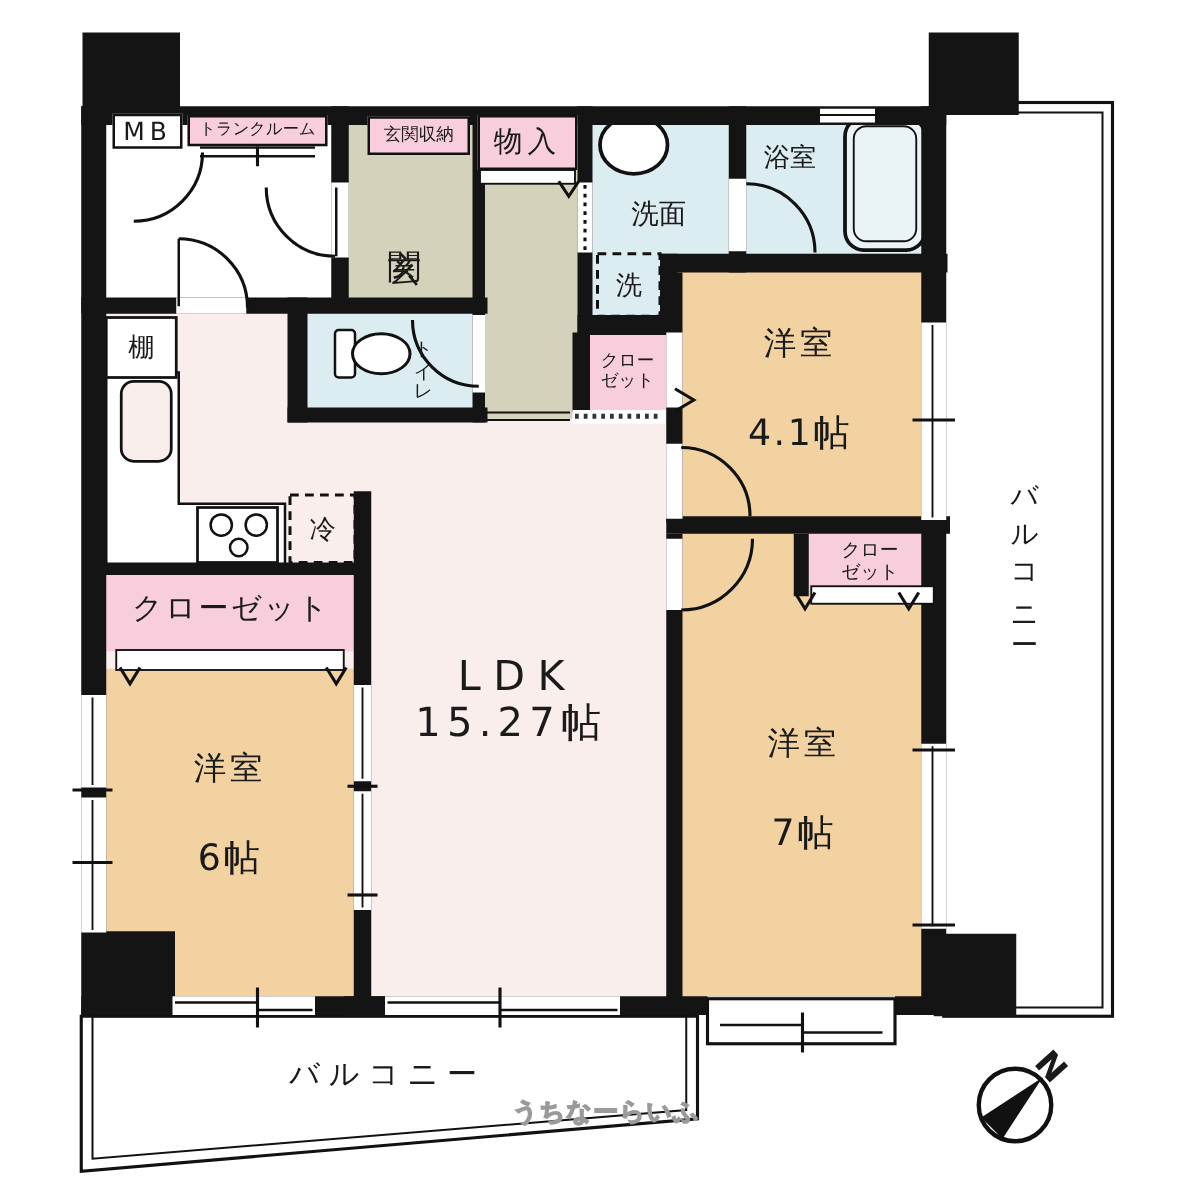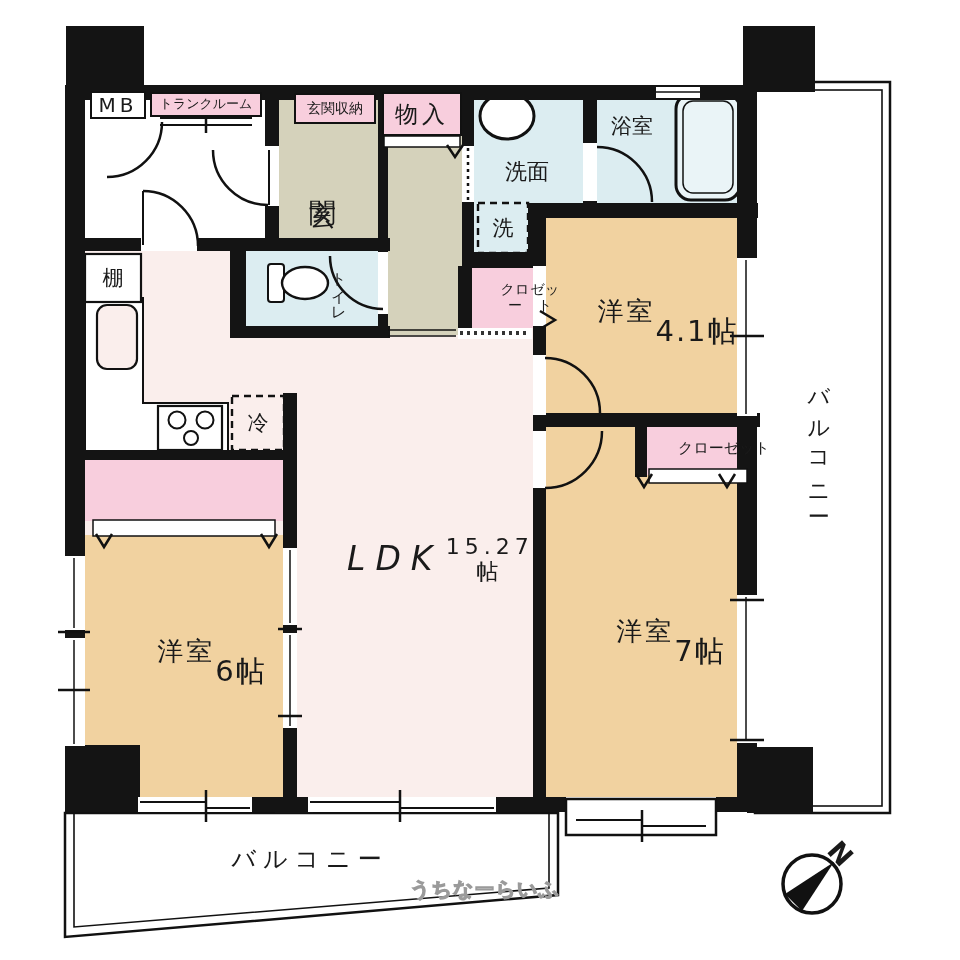--- a/index.html
+++ b/index.html
@@ -3,21 +3,21 @@
 <meta charset="utf-8">
 <style>
   html,body{margin:0;padding:0;background:#ffffff;}
   .plan{position:relative;width:960px;height:960px;background:#ffffff;overflow:hidden;
         font-family:"DejaVu Sans",sans-serif;color:#111;}
   .plan svg{position:absolute;left:0;top:0;}
   .lbl{position:absolute;display:flex;align-items:center;justify-content:center;
        text-align:center;white-space:nowrap;color:#1a1a1a;line-height:1.15;}
   .pinkbox{background:var(--c-closet-pink);border:2.5px solid #111;box-sizing:border-box;}
   .vert{writing-mode:vertical-rl;text-orientation:upright;}
-  .twoline{white-space:normal;flex-direction:row;padding-left:28px;}
+  .twoline{white-space:normal;flex-direction:column;}
   .roomname{font-size:26px;letter-spacing:3px;}
   .roomsize{font-size:29px;letter-spacing:2px;margin-top:39px;}
   .watermark{font-size:20px;font-weight:bold;color:#ffffff;
              -webkit-text-stroke:1.2px #9a9a9a;letter-spacing:1px;}
   .north{font-size:27px;font-weight:bold;transform:rotate(48deg);}
 </style>
 </head>
 <body>
 
 <div class="plan">
@@ -213,39 +213,40 @@
   <div class="lbl twoline" style="left:472px;top:270px;width:60px;height:54px;font-size:14px;">
     <span>クロー</span>
     <span>ゼット</span>
   </div>
 
   <div class="lbl twoline" style="left:649px;top:428px;width:94px;height:42px;font-size:15px;">
     <span>クロー</span>
     <span>ゼット</span>
   </div>
 
+  <div class="lbl" style="left:85px;top:460px;width:200px;height:54px;font-size:24px;letter-spacing:2px;">クローゼット</div>
 
   <div class="lbl twoline" style="left:550px;top:266px;width:180px;height:92px;">
     <span class="roomname">洋室</span>
     <span class="roomsize">4.1帖</span>
   </div>
 
   <div class="lbl twoline" style="left:553px;top:586px;width:180px;height:92px;">
     <span class="roomname">洋室</span>
     <span class="roomsize">7帖</span>
   </div>
 
   <div class="lbl twoline" style="left:94px;top:606px;width:180px;height:92px;">
     <span class="roomname">洋室</span>
     <span class="roomsize">6帖</span>
   </div>
 
   <div class="lbl twoline" style="left:309px;top:514px;width:200px;height:90px;">
-    <span style="font-size:33px;letter-spacing:10px;padding-left:10px;font-style:italic;">LDK</span>
-    <span style="font-size:22px;letter-spacing:5px;">15.27帖</span>
+    <span style="font-size:33px;letter-spacing:10px;padding-left:10px;">LDK</span>
+    <span style="font-size:32px;letter-spacing:5px;">15.27帖</span>
   </div>
 
   <div class="lbl vert" style="left:800px;top:362px;width:38px;height:160px;font-size:22px;letter-spacing:8px;">バルコニー</div>
 
   <div class="lbl" style="left:228px;top:844px;width:164px;height:32px;font-size:24px;letter-spacing:7px;">バルコニー</div>
 
   <div class="lbl north" style="left:824px;top:838px;width:32px;height:32px;">N</div>
 
   <div class="lbl watermark" style="left:412px;top:873px;width:146px;height:32px;">うちなーらいふ</div>
 

